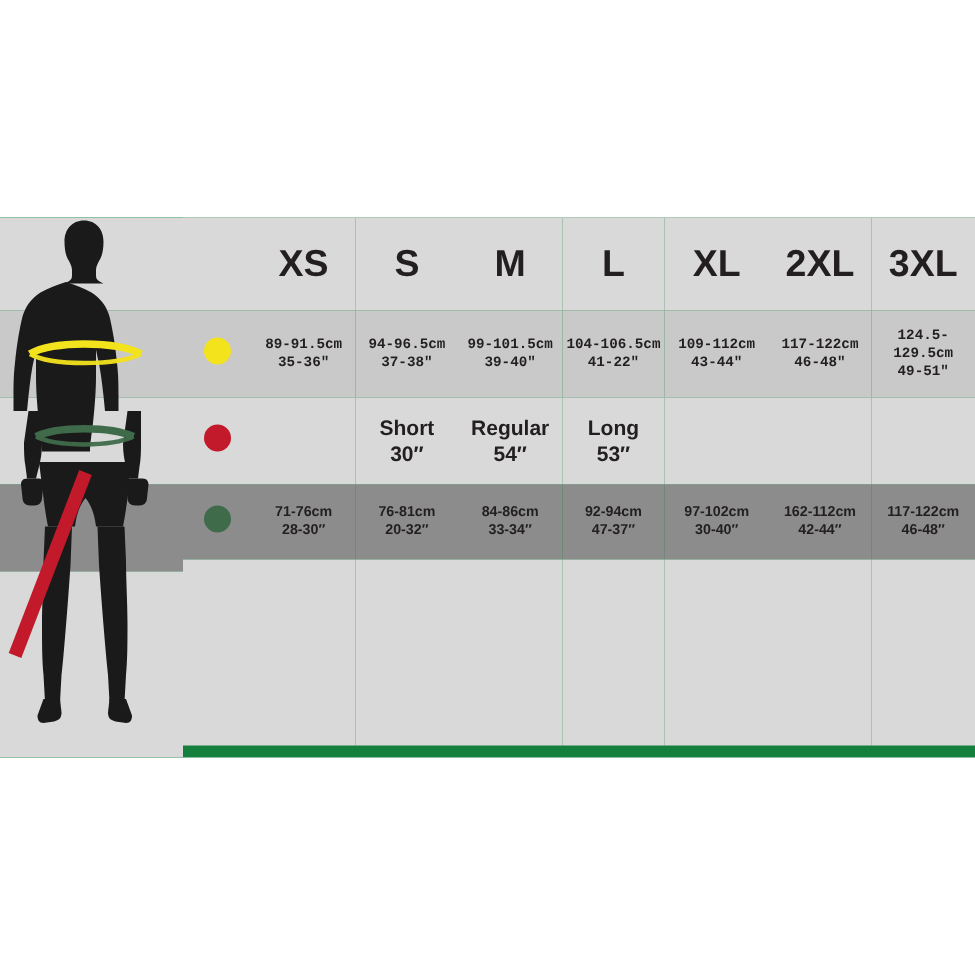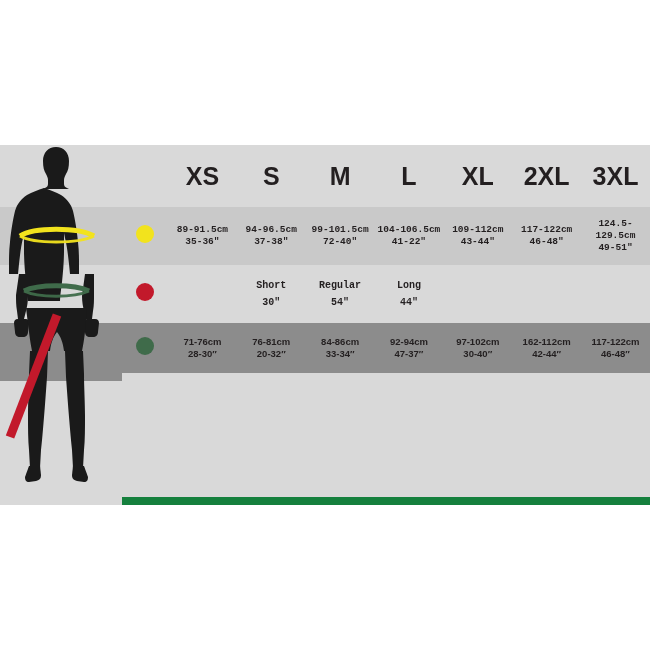--- a/index.html
+++ b/index.html
@@ -86,26 +86,25 @@
   
   .meas {
     font-size: 9.5px;
     line-height: 12px;
     font-weight: bold;
     color: #231f20;
     white-space: pre-line;
   }
   
   .leg {
-    font-size: 10px;
+    font-size: 14px;
     line-height: 17px;
     font-weight: bold;
     color: #231f20;
     white-space: pre-line;
-    font-family: Liberation Mono, monospace;
   }
   
   .dot-cell { text-align: center; }
   .dot {
     display: inline-block;
     width: 18px;
     height: 18px;
     border-radius: 50%;
   }
   .dot-yellow { background: #f2e31d; }
@@ -221,21 +220,21 @@
 
           <tr class="r-chest">
             <td class="band-mid dot-cell">
               <span class="dot dot-yellow"></span>
             </td>
             <td class="band-mid meas">89-91.5cm
 35-36″</td>
             <td class="band-mid meas">94-96.5cm
 37-38″</td>
             <td class="band-mid meas">99-101.5cm
-72-40″</td>
+39-40″</td>
             <td class="band-mid meas">104-106.5cm
 41-22″</td>
             <td class="band-mid meas">109-112cm
 43-44″</td>
             <td class="band-mid meas">117-122cm
 46-48″</td>
             <td class="band-mid meas">124.5-129.5cm
 49-51″</td>
             <td class="band-mid meas">132-137cm
 52-54″</td>
@@ -244,21 +243,21 @@
           <tr class="r-leg">
             <td class="band-light dot-cell">
               <span class="dot dot-red"></span>
             </td>
             <td class="band-light leg"></td>
             <td class="band-light leg">Short
 30″</td>
             <td class="band-light leg">Regular
 54″</td>
             <td class="band-light leg">Long
-44″</td>
+53″</td>
             <td class="band-light leg"></td>
             <td class="band-light leg"></td>
             <td class="band-light leg"></td>
             <td class="band-light leg"></td>
           </tr>
 
           <tr class="r-waist">
             <td class="band-dark dot-cell">
               <span class="dot dot-green"></span>
             </td>

